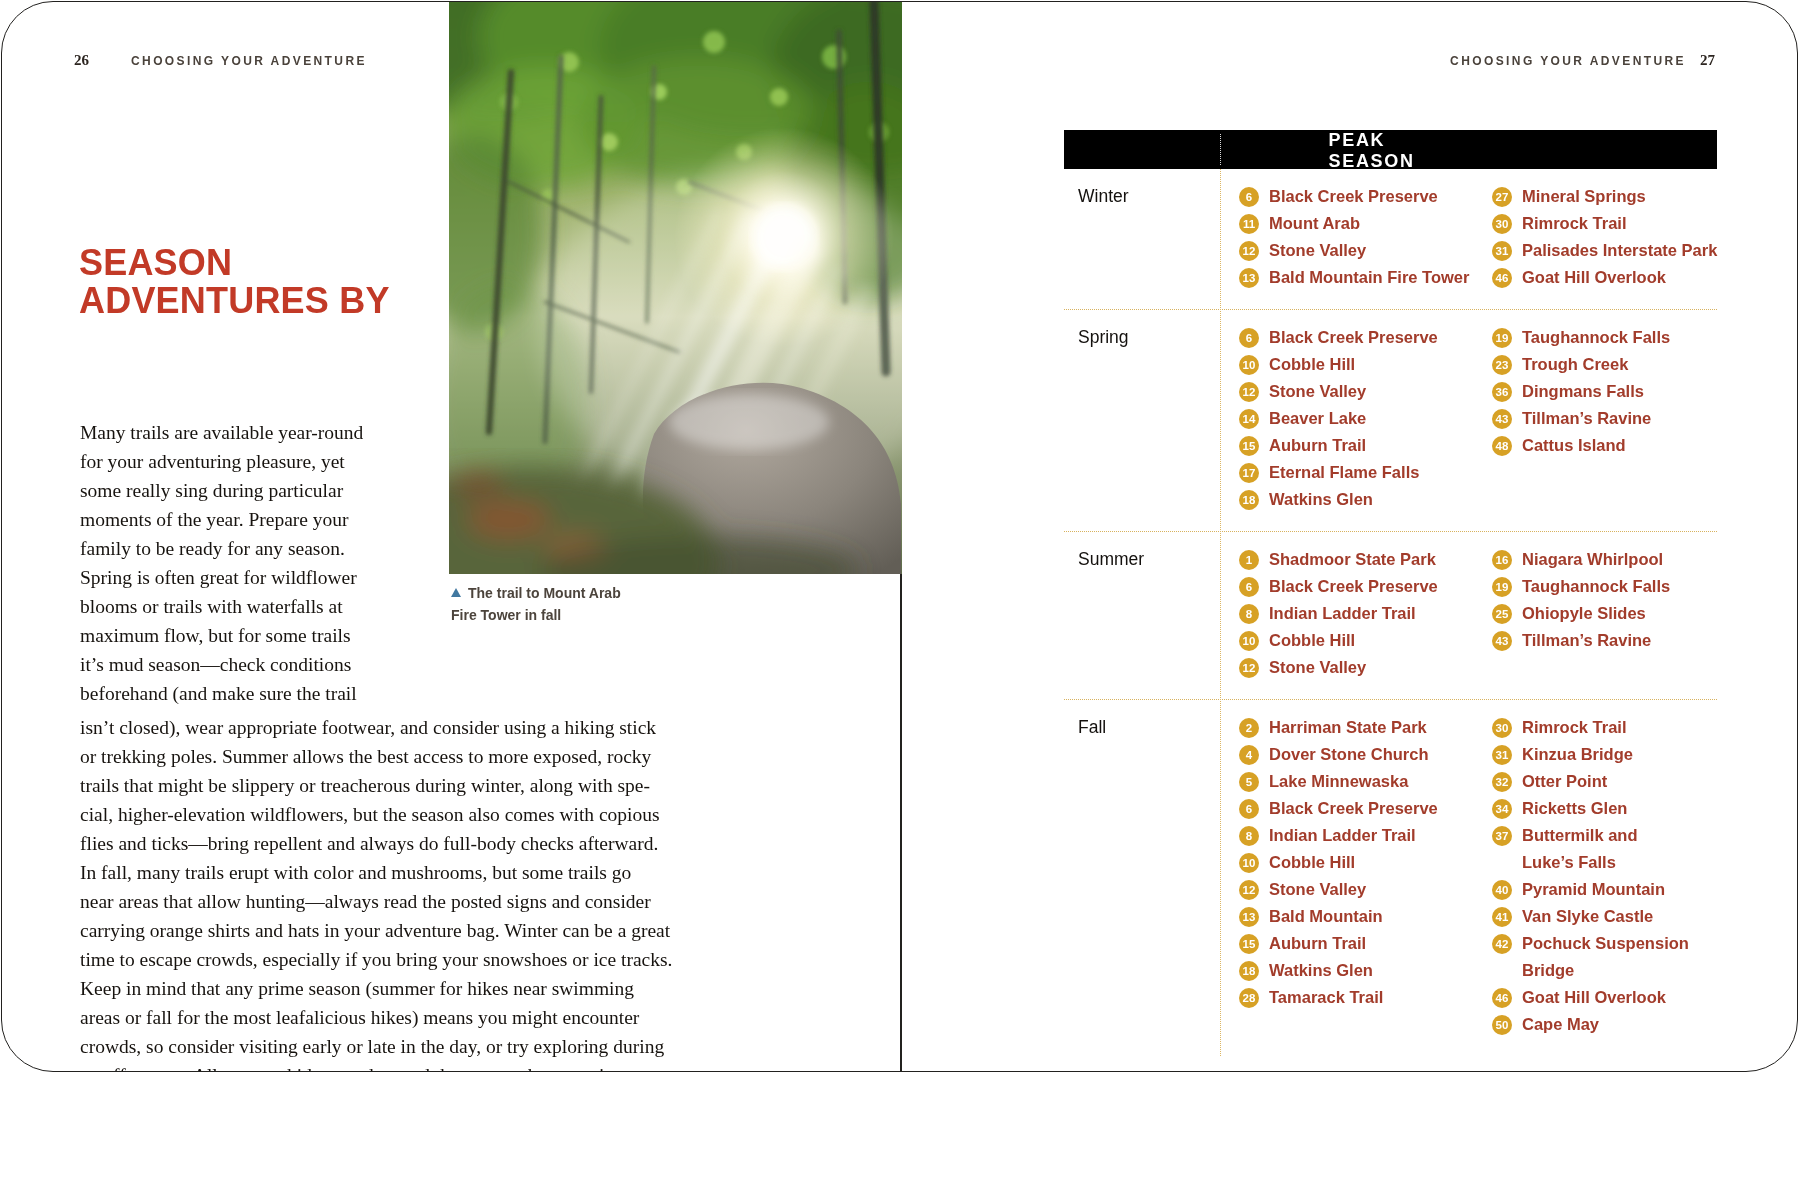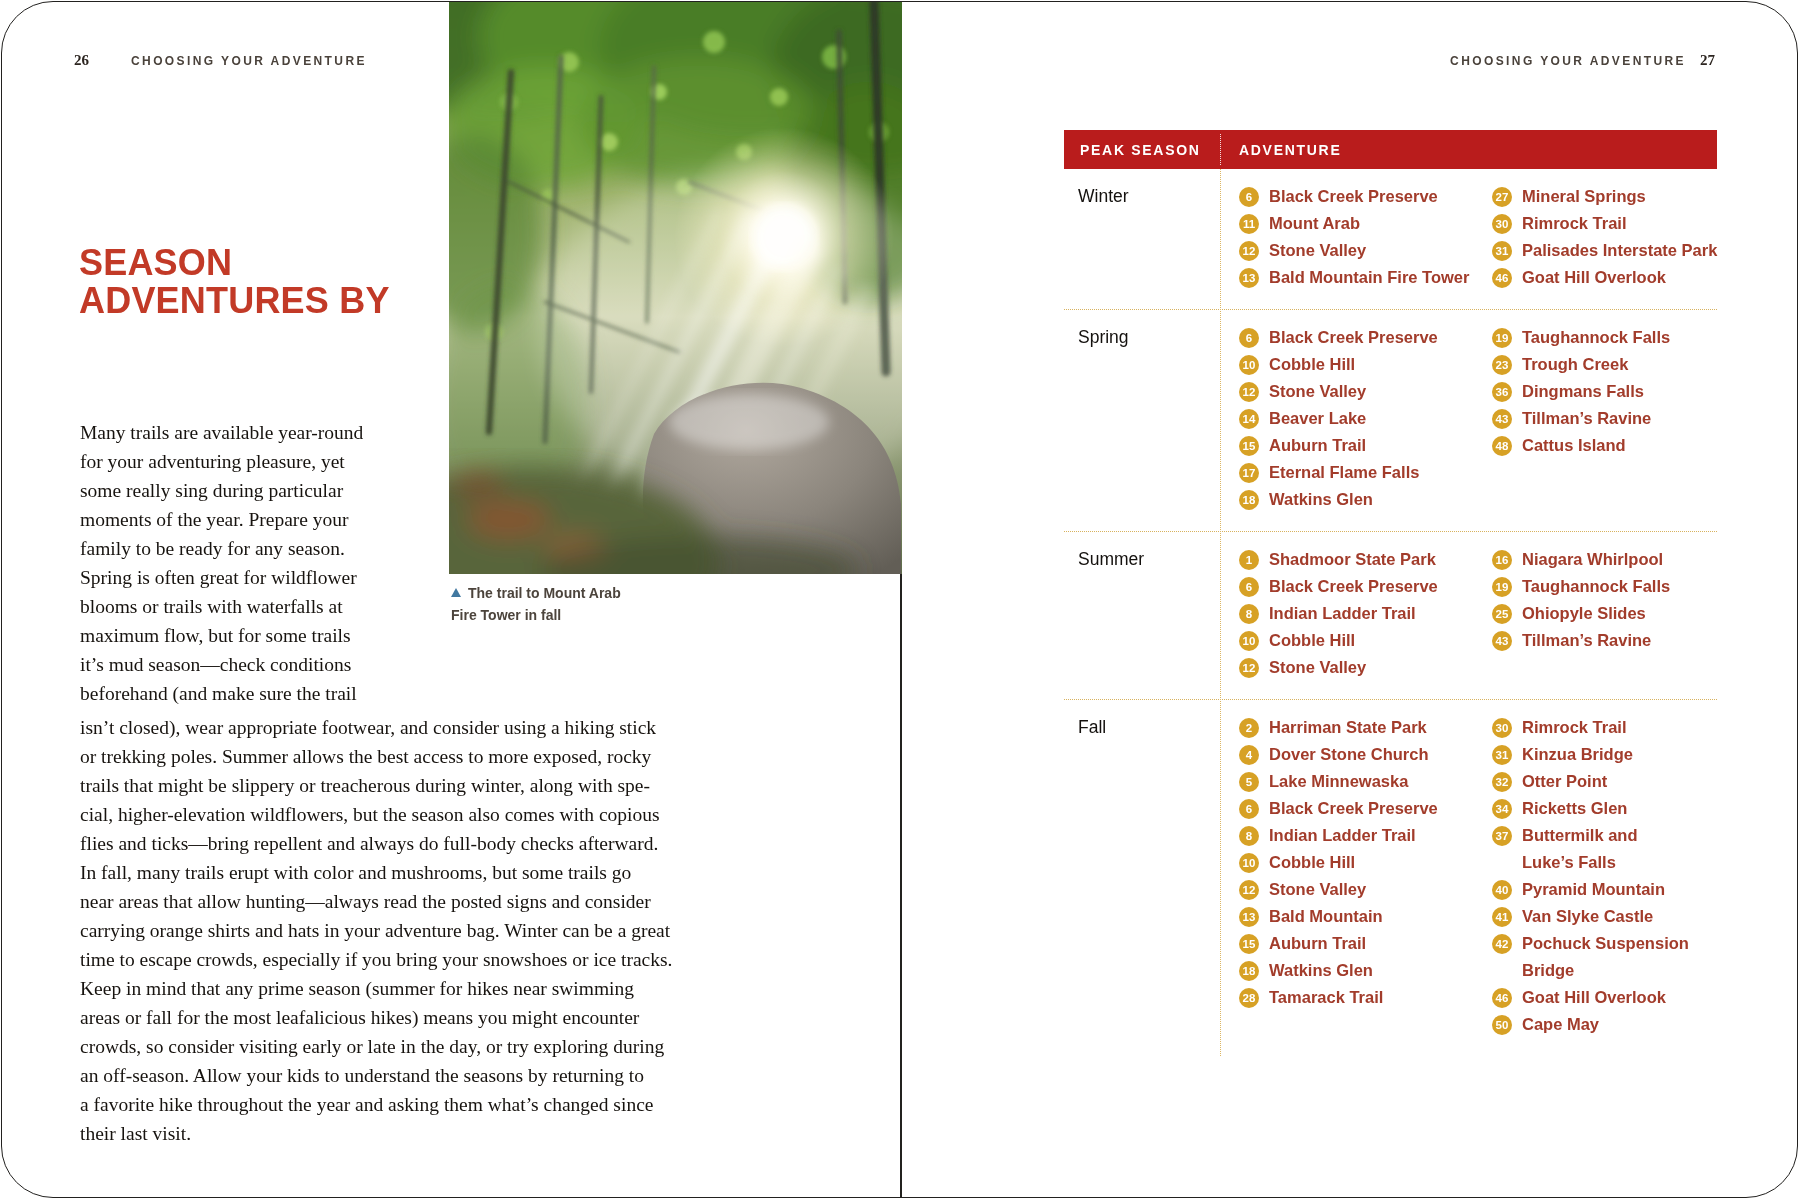--- a/index.html
+++ b/index.html
@@ -1,17 +1,17 @@
 <!DOCTYPE html>
 <html><head>
 <meta charset="utf-8">
 <style>
   html,body { margin:0; padding:0; background:#ffffff; }
   .spread {
-    position:relative; width:1797px; height:1197px; margin:1px;
+    position:relative; width:1797px; height:1071px; margin:1px;
     background:#fff; border:1.5px solid #22211f; border-radius:52px;
     overflow:hidden; font-family:"Liberation Sans", sans-serif;
     box-sizing:border-box;
   }
   .gutter { position:absolute; left:898px; top:0; bottom:0; width:1.5px; background:#23221f; z-index:1; }
 
   
   .run-head { position:absolute; top:50px; display:flex; align-items:baseline; gap:14px; z-index:3; }
   .run-head .pn { font-family:"Liberation Serif", serif; font-weight:700; font-size:15px; color:#2c2520; }
   .run-head .rh { font-size:12px; letter-spacing:2.4px; color:#4a423b; font-weight:600;margin-left:28px; }
@@ -30,22 +30,22 @@
   .photo svg { display:block; width:100%; height:100%; }
 
   .caption { position:absolute; left:449px; top:580px; width:270px; z-index:4;
              font-size:14px; font-weight:700; color:#4c443c; line-height:22px; }
   .tri { display:inline-block; width:0; height:0; border-left:5.5px solid transparent;
          border-right:5.5px solid transparent; border-bottom:9px solid #4178a0;
          margin-right:7px; position:relative; top:-1px; }
 
   
   .table { position:absolute; left:1062px; top:128px; width:653px; z-index:3; }
-  .table-head { height:39px; background:#b91c1c; display:flex; align-items:center;
-                color:#ffffff; font-weight:700; letter-spacing:1.7px; font-size:14px; }
+  .table-head { height:39px; background:#000000; display:flex; align-items:center;
+                color:#ffffff; font-weight:700; letter-spacing:1.7px; font-size:18px;flex-direction:column; }
   .th1 { width:140px; padding-left:16px; flex:0 0 auto; }
   .th2 { padding-left:19px; }
   .vdot-head { position:absolute; left:156px; top:4px; height:31px; border-left:1px dotted rgba(255,255,255,.85); }
   .vdot-body { position:absolute; left:156px; top:39px; bottom:0; border-left:1px dotted #ddb662; }
 
   .season-section { display:flex; padding:14px 0 18px 0; }
   .season-section + .season-section { border-top:1px dotted #d8b25e; }
   .season-name { width:156px; flex:0 0 auto; padding-left:14px; box-sizing:border-box;
                  font-size:17.5px; color:#14110e; padding-top:3px; }
   .adventures { display:flex; flex:1 1 auto; padding-left:19px; }

